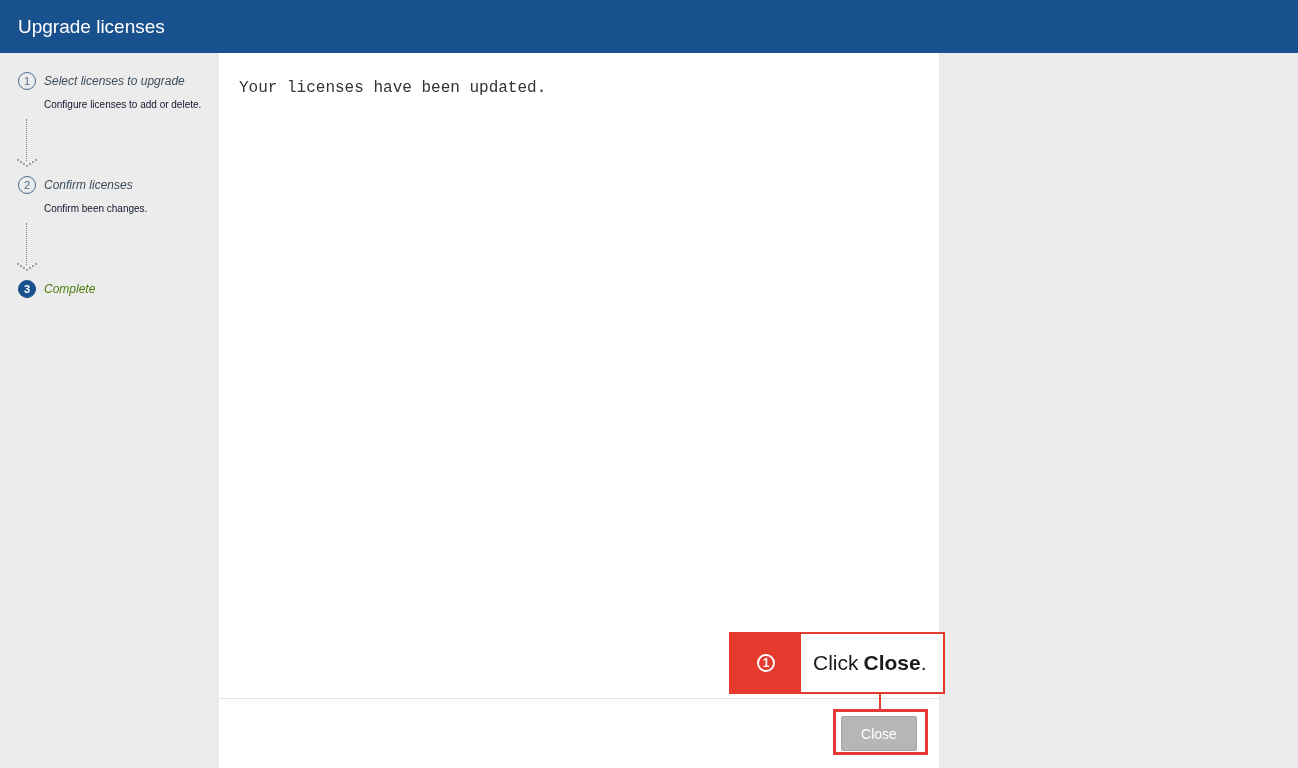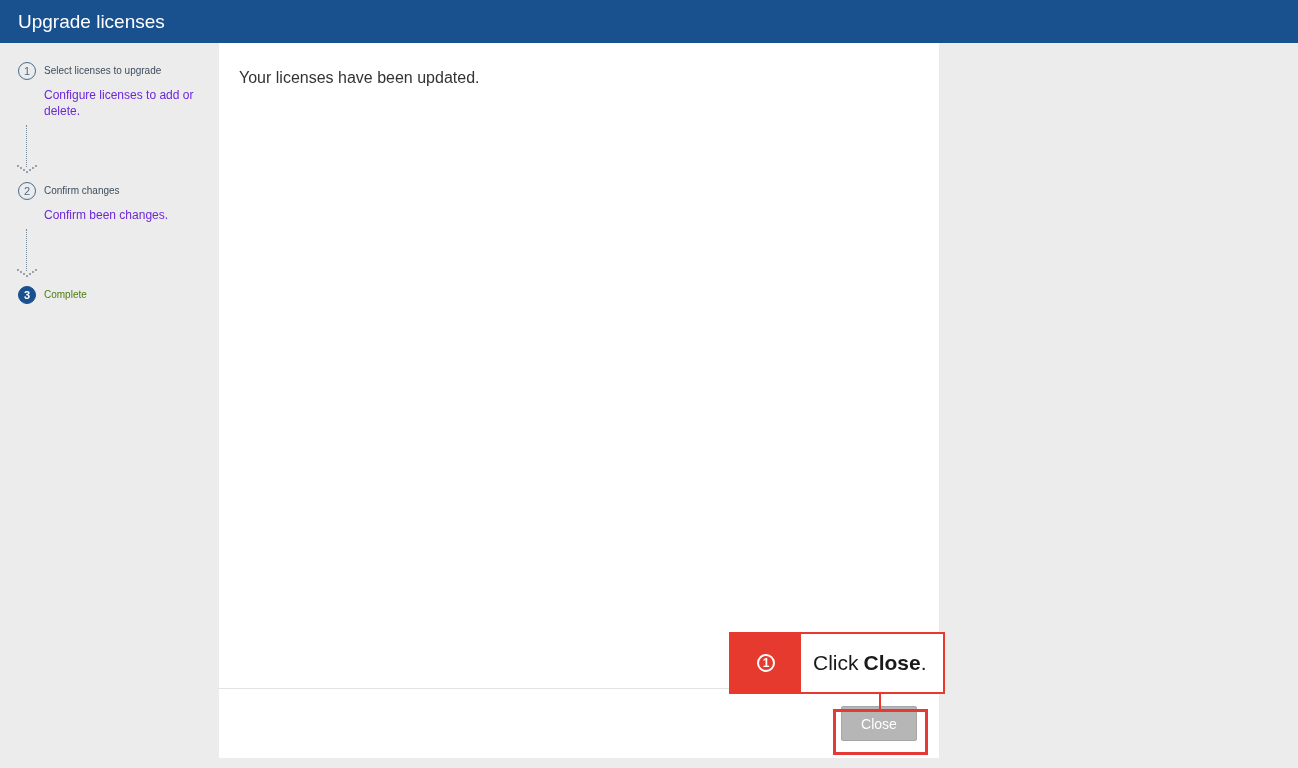--- a/index.html
+++ b/index.html
@@ -11,21 +11,21 @@
       font-family: "Segoe UI", Arial, sans-serif;
       background: #ececec;
       width: 1298px;
       height: 768px;
       position: relative;
       overflow: hidden;
     }
     .header {
       background: #19508e;
       color: #fff;
-      height: 43px;
+      height: 53px;
       display: flex;
       align-items: center;
       padding-left: 18px;
       font-size: 19px;
       font-weight: 500;
     }
     .body-area {
       display: flex;
       height: calc(100% - 53px);
     }
@@ -55,30 +55,31 @@
       text-align: center;
       background: transparent;
     }
     .step.active .step-circle {
       background: #19508e;
       border-color: #19508e;
       color: #fff;
       font-weight: 700;
     }
     .step-title {
-      font-size: 10px;
+      font-size: 12px;
       color: #3d4d5c;
       line-height: 20px;
+      font-style: italic;
     }
     .step.active .step-title {
       color: #4d7c0f;
     }
     .step-desc {
-      font-size: 12px;
-      color: #6d28d9;
+      font-size: 10px;
+      color: #0f172a;
       margin-top: 6px;
       line-height: 16px;
       padding-right: 10px;
     }
     .connector {
       position: relative;
       height: 56px;
       margin-left: 8px;
     }
     .connector::before {
@@ -128,20 +129,21 @@
       display: flex;
       flex-direction: column;
     }
     .main-content {
       flex: 1;
       padding: 26px 20px;
     }
     .main-message {
       font-size: 16px;
       color: #333;
+      font-family: Liberation Mono, monospace;
     }
     .footer {
       height: 70px;
       border-top: 1px solid #e3e3e3;
       background: #fff;
       display: flex;
       align-items: center;
       justify-content: flex-end;
       padding-right: 22px;
     }
@@ -232,21 +234,21 @@
           <span class="d3"></span>
           <span class="d4"></span>
           <span class="d5"></span>
           <span class="d6"></span>
           <span class="d7"></span>
       </div>
     </div>
 
     <div class="step">
       <div class="step-circle">2</div>
-      <div class="step-title">Confirm changes</div>
+      <div class="step-title">Confirm licenses</div>
       <div class="step-desc">Confirm been changes.</div>
     </div>
 
     <div class="connector">
       <div class="arrow">
         <span class="d1"></span>
           <span class="d2"></span>
           <span class="d3"></span>
           <span class="d4"></span>
           <span class="d5"></span>

